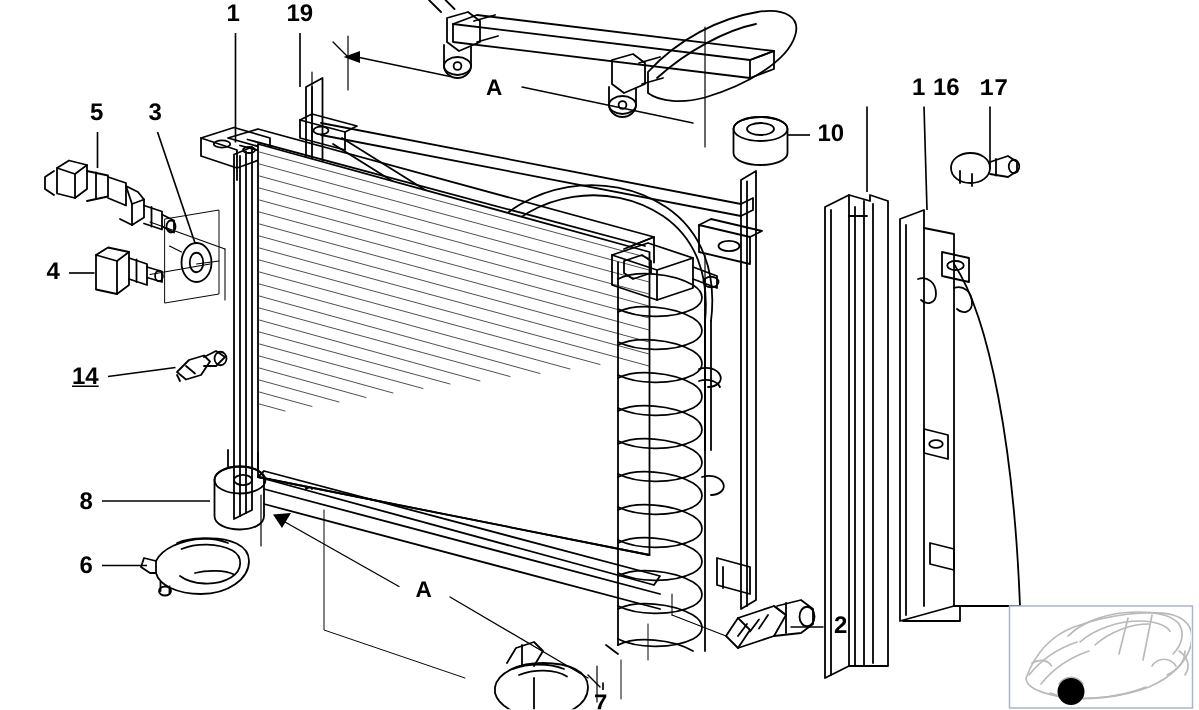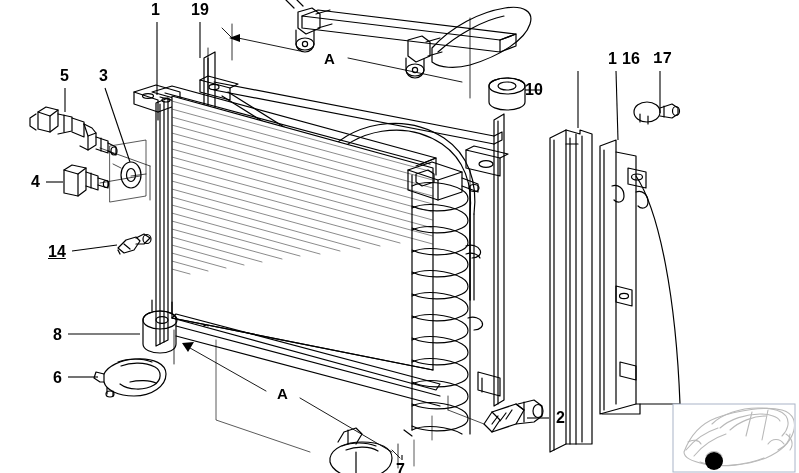--- a/index.html
+++ b/index.html
@@ -427,21 +427,21 @@
       </g>
     </svg>
 
   <div class="callout" style="left:151px;top:2px;">1</div>
   <div class="callout" style="left:191px;top:2px;">19</div>
   <div class="callout" style="left:60px;top:68px;">5</div>
   <div class="callout" style="left:99px;top:68px;">3</div>
   <div class="callout" style="left:590px;top:51px;margin-left:32px;">16</div>
   <div class="callout" style="left:608px;top:51px;">1</div>
   <div class="callout" style="left:653px;top:51px;font-family:Liberation Mono, monospace;">17</div>
-  <div class="callout" style="left:525px;top:82px;">10</div>
+  <div class="callout" style="left:545px;top:82px;">10</div>
   <div class="callout" style="left:31px;top:174px;">4</div>
   <div class="callout" style="left:48px;top:244px;text-decoration:underline;">14</div>
   <div class="callout" style="left:53px;top:327px;">8</div>
   <div class="callout" style="left:53px;top:370px;">6</div>
   <div class="callout" style="left:556px;top:410px;">2</div>
   <div class="callout" style="left:396px;top:462px;">7</div>
 
   <div class="dim-letter" style="left:324px;top:51px;">A</div>
   <div class="dim-letter" style="left:277px;top:386px;">A</div>
 

